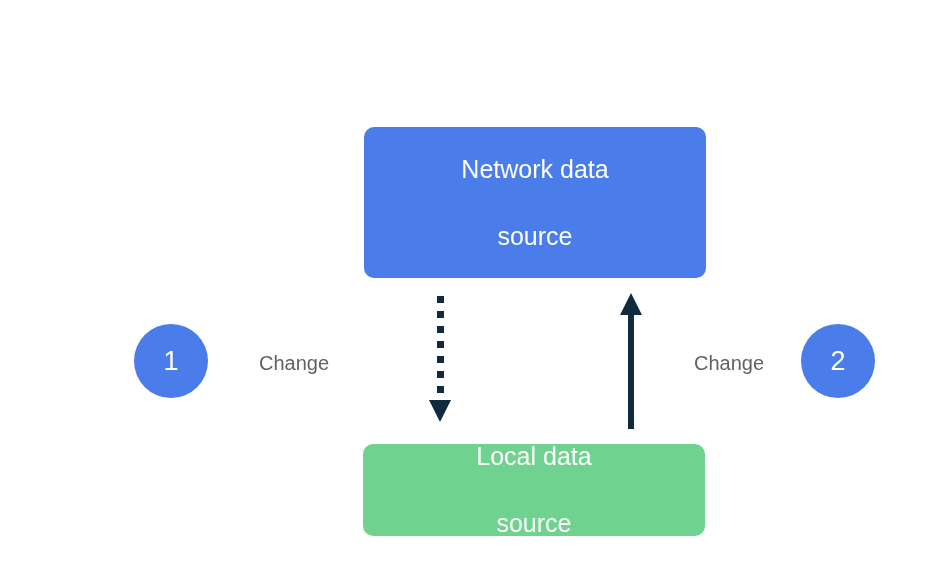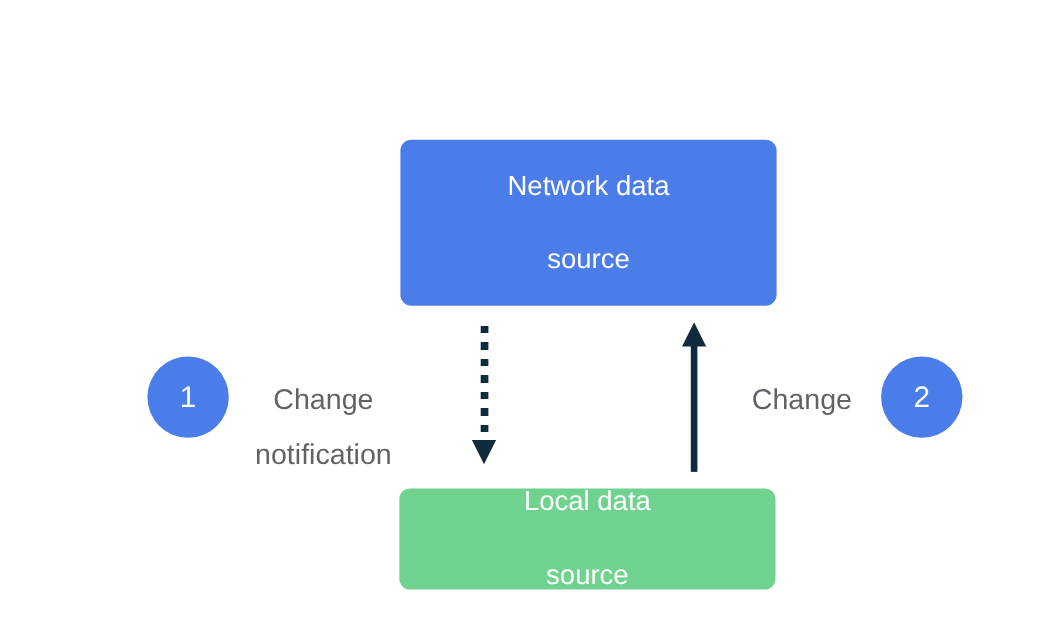--- a/index.html
+++ b/index.html
@@ -76,21 +76,21 @@
     height: 0;
     border-left: 11px solid transparent;
     border-right: 11px solid transparent;
     border-bottom: 22px solid #112b3e;
   }
   .edge-label {
     position: absolute;
     top: 266px;
     width: 160px;
     color: #5f6368;
-    font-size: 26px;
+    font-size: 20px;
     line-height: 34px;
     text-align: center;
   }
   .edge-label-notification { left: 150px; }
   .edge-label-fetch { left: 585px; }
   .step-badge {
     position: absolute;
     top: 260px;
     width: 74px;
     height: 74px;
@@ -121,21 +121,20 @@
   </div>
 
   <div class="arrow-line-dotted"></div>
   <div class="arrowhead-down"></div>
 
   <div class="arrow-line-solid"></div>
   <div class="arrowhead-up"></div>
 
   <div class="edge-label edge-label-notification">
     <div>Change</div>
-    <div>notification</div>
   </div>
 
   <div class="edge-label edge-label-fetch">
     <div>Change</div>
   </div>
 
   <div class="step-badge step-badge-1">
     <span>1</span>
   </div>
   <div class="step-badge step-badge-2">

